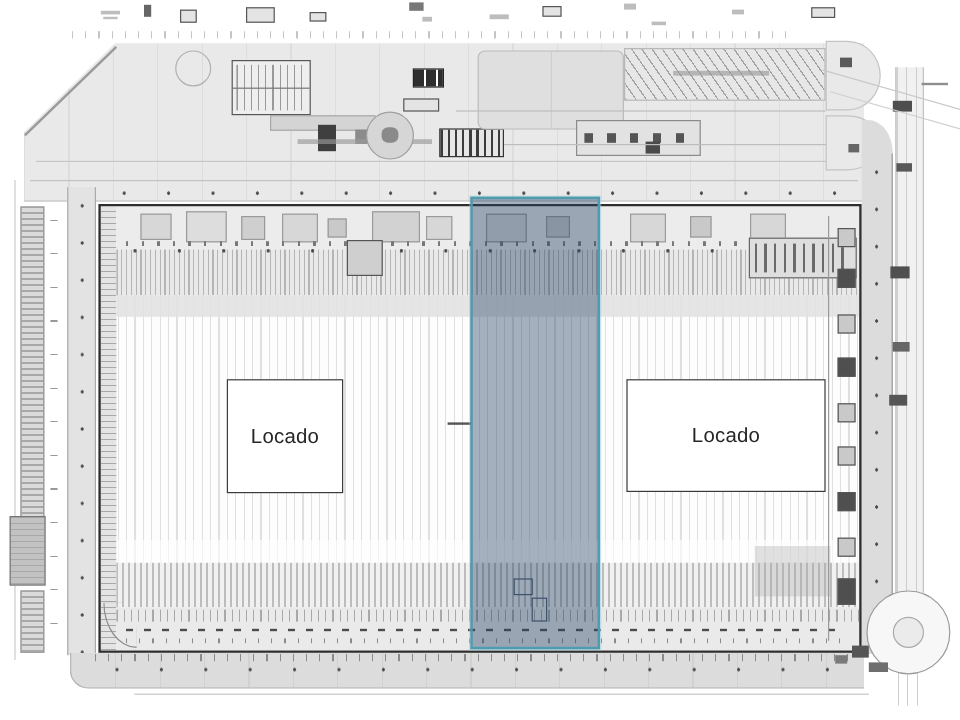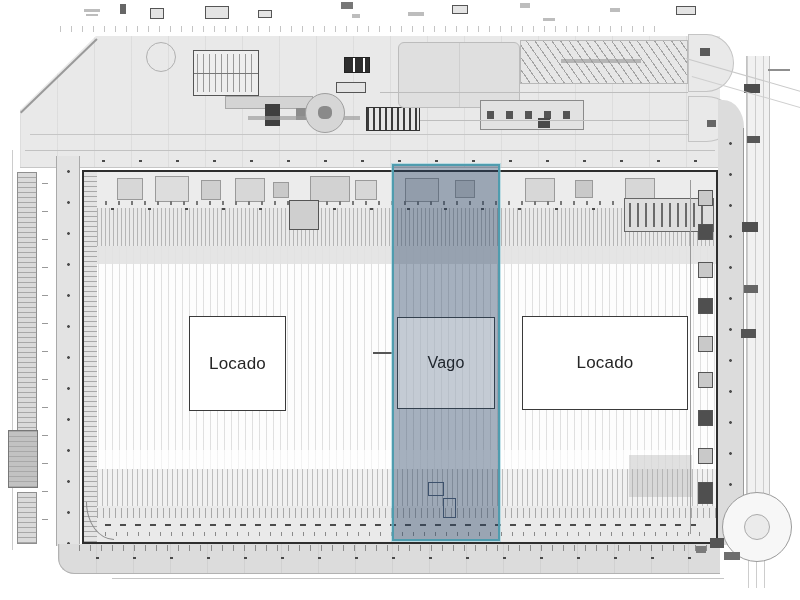--- a/index.html
+++ b/index.html
@@ -159,23 +159,20 @@
     <div class="a" style="left:344px;top:310px;width:16px;height:14px;border:1px solid #4a5a70"></div>
     <div class="a" style="left:359px;top:326px;width:13px;height:20px;border:1px solid #4a5a70"></div>
     <div class="a" style="left:2px;top:330px;width:28px;height:38px;border-left:1px solid #888;border-bottom:1px solid #888;border-bottom-left-radius:100%"></div>
   </div>
 
   <div class="a vago-overlay" style="left:392px;top:164px;width:108px;height:377px"></div>
 
   <div class="a unit-label" style="left:189px;top:316px;width:97px;height:95px">
     <span>Locado</span>
   </div>
-  <div class="a unit-label vacant" style="left:397px;top:317px;width:98px;height:92px">
-    <span>Vago</span>
-  </div>
   <div class="a unit-label" style="left:522px;top:316px;width:166px;height:94px">
     <span>Locado</span>
   </div>
 
   <div class="a" style="left:718px;top:100px;width:26px;height:34px;background:#dcdcdc;border-top-right-radius:80%"></div>
   <div class="a dotcol" style="left:718px;top:128px;width:26px;height:417px;background-color:#dcdcdc;border-right:1px solid #9a9a9a"></div>
   <div class="a" style="left:746px;top:56px;width:24px;height:438px;background-color:#f1f1f1;background-image:repeating-linear-gradient(90deg,#cdcdcd 0 1px,transparent 1px 8px);border-left:1px solid #c2c2c2;border-right:1px solid #c2c2c2"></div>
   <div class="a" style="left:748px;top:558px;width:20px;height:30px;background-image:repeating-linear-gradient(90deg,#cdcdcd 0 1px,transparent 1px 8px)"></div>
   <div class="a" style="left:722px;top:492px;width:70px;height:70px;border-radius:50%;border:1.5px solid #9a9a9a;background:#f7f7f7;z-index:3"></div>
   <div class="a" style="left:744px;top:514px;width:26px;height:26px;border-radius:50%;border:1px solid #ababab;background:#ebebeb;z-index:3"></div>

